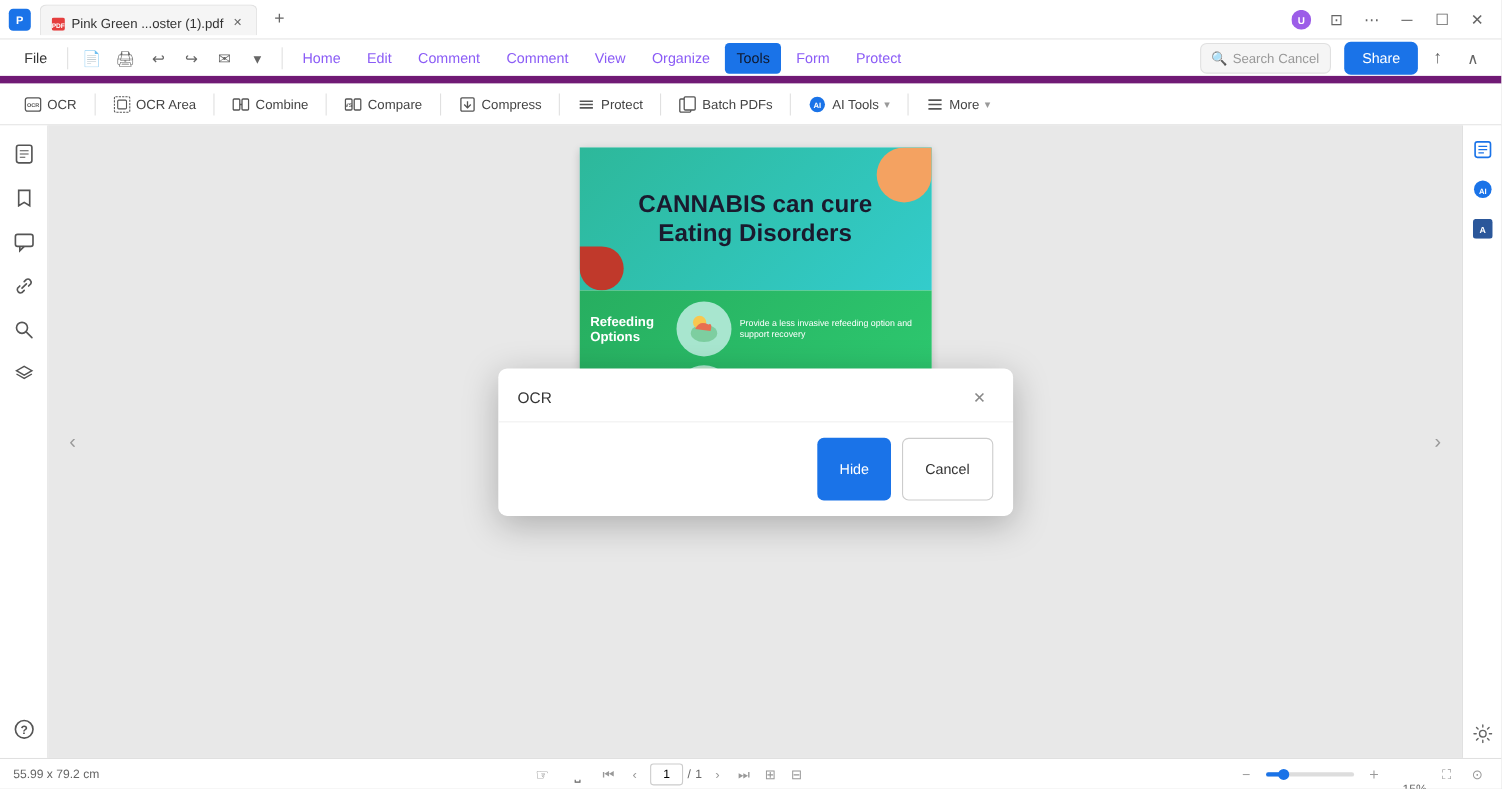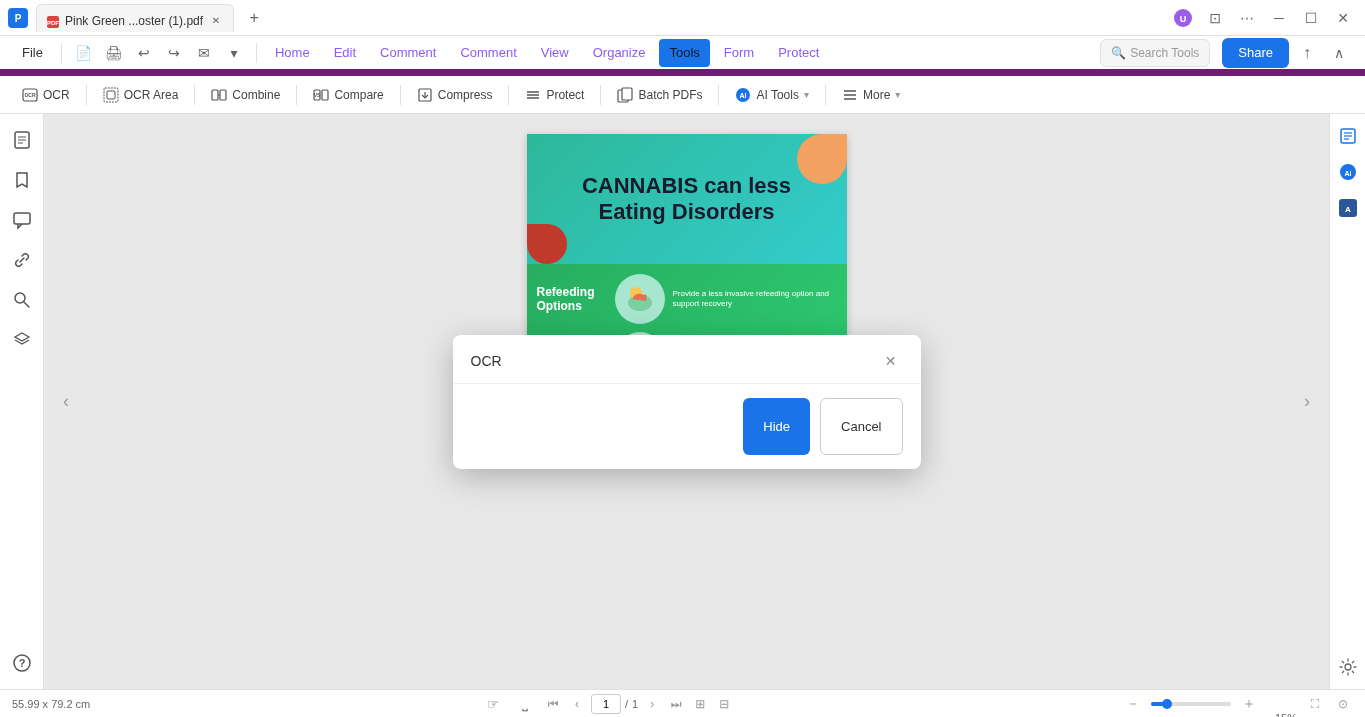--- a/index.html
+++ b/index.html
@@ -524,21 +524,21 @@
   <div class="menu-item">Comment</div>
   <div class="menu-item">Comment</div>
   <div class="menu-item">View</div>
   <div class="menu-item">Organize</div>
   <div class="menu-item active">Tools</div>
   <div class="menu-item">Form</div>
   <div class="menu-item">Protect</div>
   <div class="menubar-spacer"></div>
   <div style="display:flex;align-items:center;gap:4px;background:#f5f5f5;border-radius:6px;padding:4px 10px;height:28px;border:1px solid #e0e0e0;margin-right:8px;cursor:pointer;">
     <span style="font-size:12px;color:#999;">🔍</span>
-    <span style="font-size:12px;color:#999;">Search Tools</span>
+    <span style="font-size:12px;color:#999;">Search Cancel</span>
   </div>
   <div class="share-btn">Share</div>
   <div class="upload-btn">↑</div>
   <div class="icon-btn">∧</div>
 </div>
 
 <div class="toolbar">
   <div class="tool-btn">
     <div class="tool-icon">
       <svg width="16" height="16" viewBox="0 0 16 16">
@@ -687,21 +687,21 @@
 
   <div class="content-area">
 
     <div class="nav-arrow nav-arrow-left">‹</div>
     <div class="nav-arrow nav-arrow-right">›</div>
 
     <div class="pdf-page">
       <div class="pdf-top-section">
         <div class="pdf-flower-orange"></div>
         <div class="pdf-top-text">
-          <div>CANNABIS can less</div>
+          <div>CANNABIS can cure</div>
           <div>Eating Disorders</div>
         </div>
         <div class="pdf-flower-red"></div>
       </div>
       <div class="pdf-bottom-section" style="position:relative;">
         <div class="pdf-row">
           <div class="pdf-row-text-left">Refeeding Options</div>
           <div class="pdf-circle-img">
             <svg width="48" height="48" viewBox="0 0 48 48">
                 <circle cx="24" cy="24" r="24" fill="#a8e6cf"></circle>

